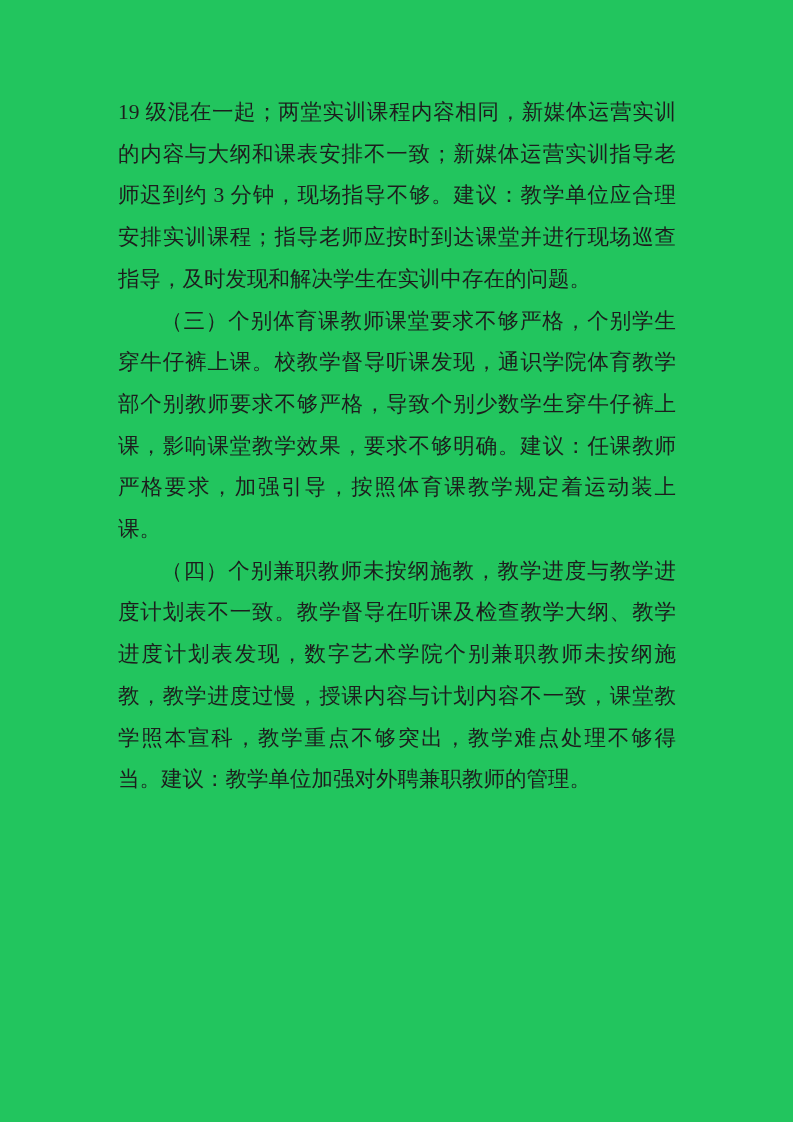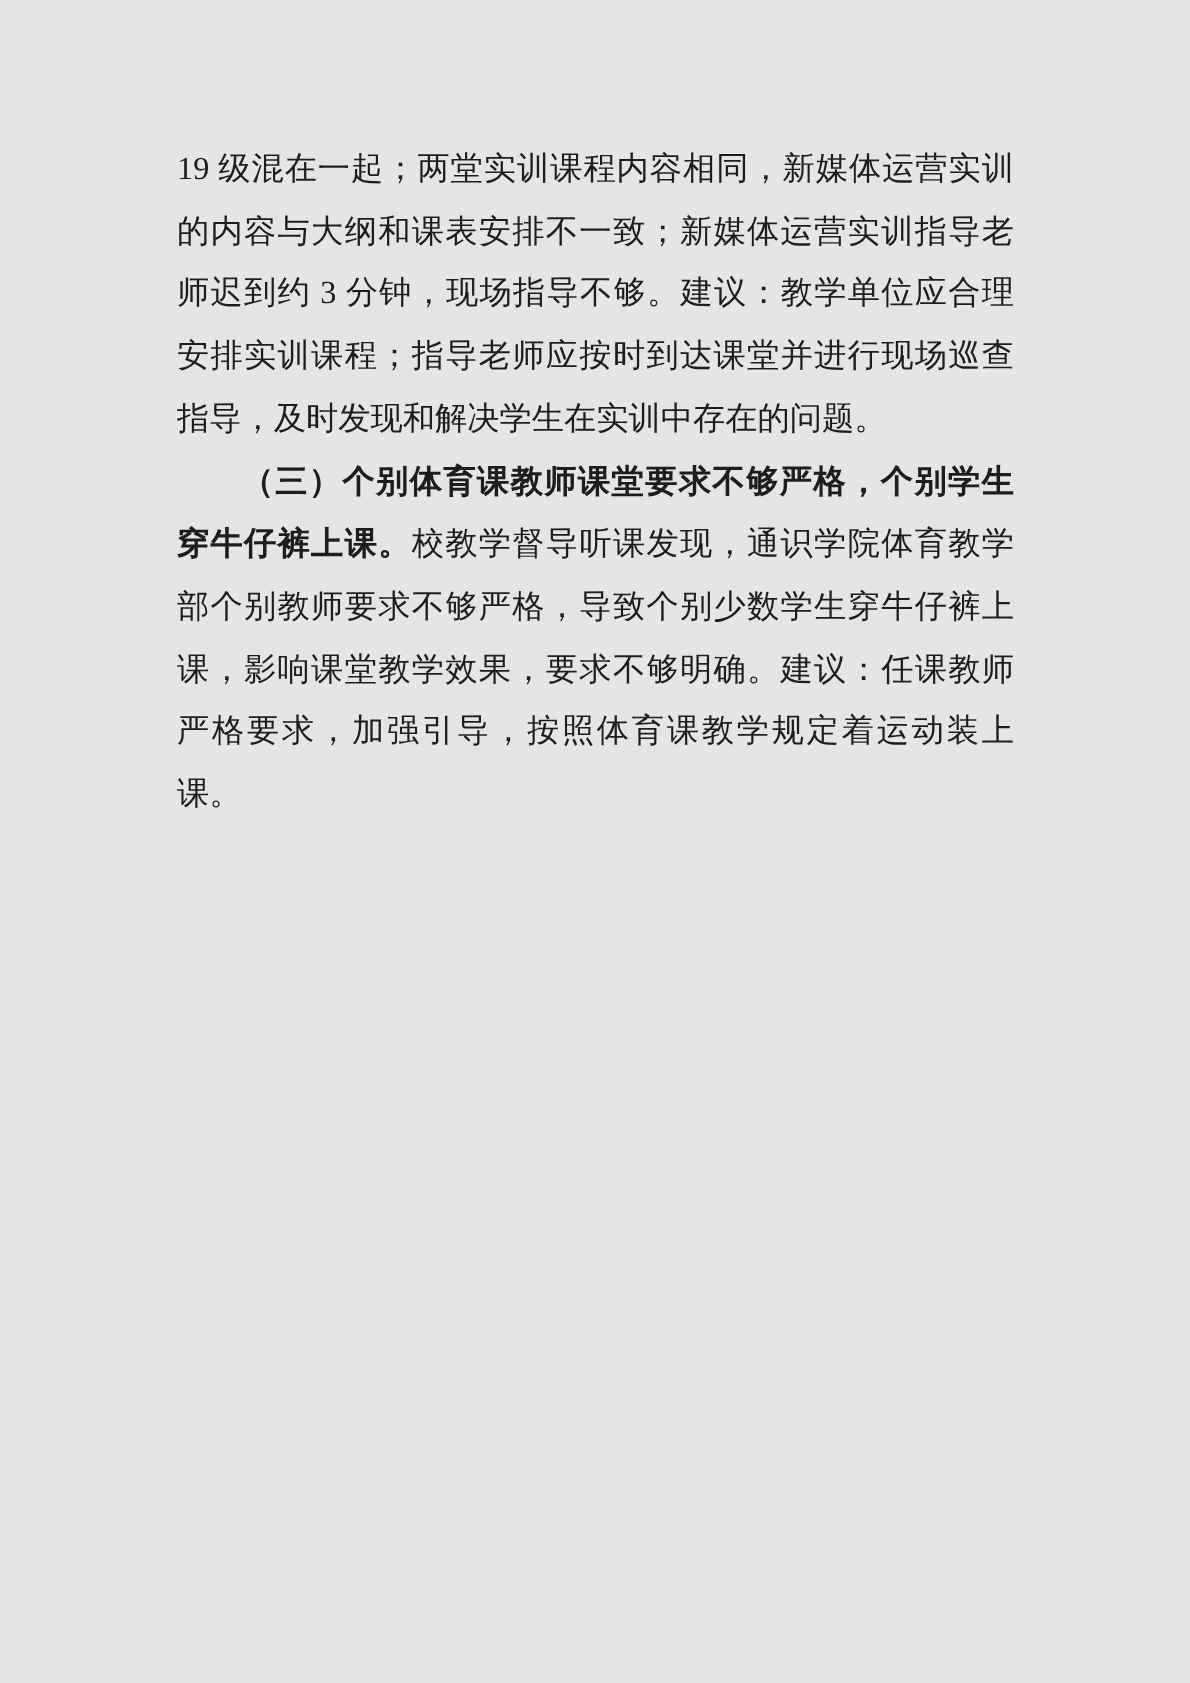--- a/index.html
+++ b/index.html
@@ -4,21 +4,21 @@
 <style>
   html, body {
     margin: 0;
     padding: 0;
     background: #ffffff;
   }
   .page {
     position: relative;
     width: 793px;
     height: 1122px;
-    background: #e5e5e5;
+    background: #22c55e;
     overflow: hidden;
     box-sizing: border-box;
     padding: 92px 117px 0 118px;
   }
   .doc-content {
     width: 558px;
   }
   p.para {
     margin: 0;
     padding: 0;
@@ -27,32 +27,33 @@
     line-height: 41.7px;
     color: #1d1d1d;
     text-align: justify;
     text-justify: inter-character;
     word-break: break-all;
   }
   p.para.indent {
     text-indent: 43px;
   }
   .lead-bold {
-    font-weight: 700;
+    font-weight: 400;
   }
   .lead-bold:empty {
     display: none;
   }
 </style>
 </head>
 <body>
 
 <div class="page">
   <div class="doc-content">
 
     <p class="para"><span>19 级混在一起；两堂实训课程内容相同，新媒体运营实训的内容与大纲和课表安排不一致；新媒体运营实训指导老师迟到约 3 分钟，现场指导不够。建议：教学单位应合理安排实训课程；指导老师应按时到达课堂并进行现场巡查指导，及时发现和解决学生在实训中存在的问题。</span></p>
 
     <p class="para indent"><span class="lead-bold">（三）个别体育课教师课堂要求不够严格，个别学生穿牛仔裤上课。</span><span>校教学督导听课发现，通识学院体育教学部个别教师要求不够严格，导致个别少数学生穿牛仔裤上课，影响课堂教学效果，要求不够明确。建议：任课教师严格要求，加强引导，按照体育课教学规定着运动装上课。</span></p>
 
+    <p class="para indent"><span class="lead-bold">（四）个别兼职教师未按纲施教，教学进度与教学进度计划表不一致。</span><span>教学督导在听课及检查教学大纲、教学进度计划表发现，数字艺术学院个别兼职教师未按纲施教，教学进度过慢，授课内容与计划内容不一致，课堂教学照本宣科，教学重点不够突出，教学难点处理不够得当。建议：教学单位加强对外聘兼职教师的管理。</span></p>
 
 
   </div>
 </div>
 
 </body></html>

